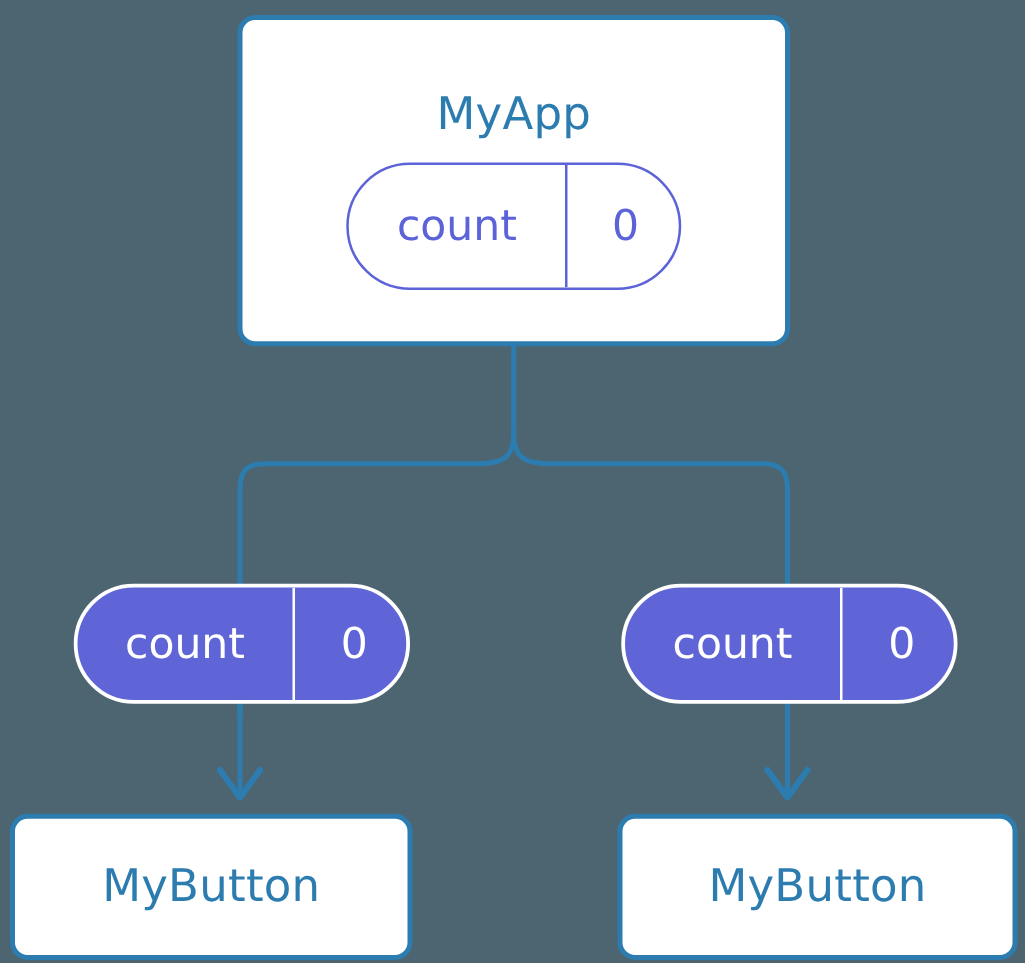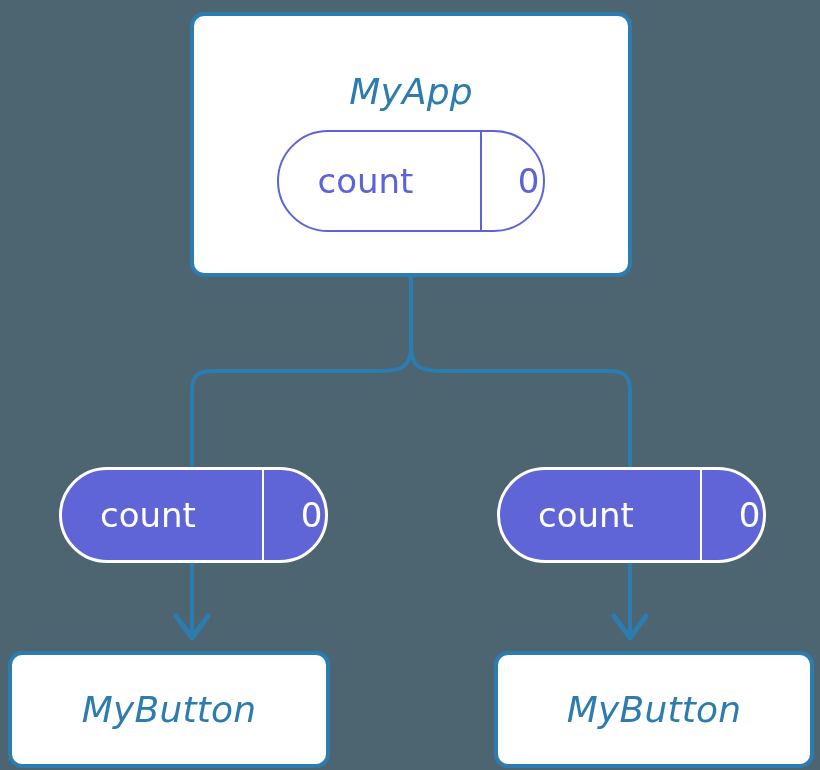--- a/index.html
+++ b/index.html
@@ -29,21 +29,20 @@
   
   .comp-box {
     position: absolute;
     box-sizing: border-box;
     background: #ffffff;
     border: 4px solid #2c7cb0;
     border-radius: 14px;
     display: flex;
     align-items: center;
     justify-content: center;
-    font-style: italic;
   }
   .comp-title {
     color: #2c7cb0;
     font-size: 36px;
     letter-spacing: 0.2px;
     line-height: 1;
     white-space: nowrap;
   }
 
   #app-box {
@@ -75,21 +74,20 @@
   }
 
   
   .pill {
     position: absolute;
     box-sizing: border-box;
     display: flex;
     align-items: stretch;
     border-radius: 999px;
     overflow: hidden;
-    gap: 28px;
   }
   .pill .cell {
     display: flex;
     align-items: center;
     justify-content: center;
     font-size: 34px;
     line-height: 1;
     white-space: nowrap;
   }
   .pill .cell.key { flex: 0 0 auto; }

